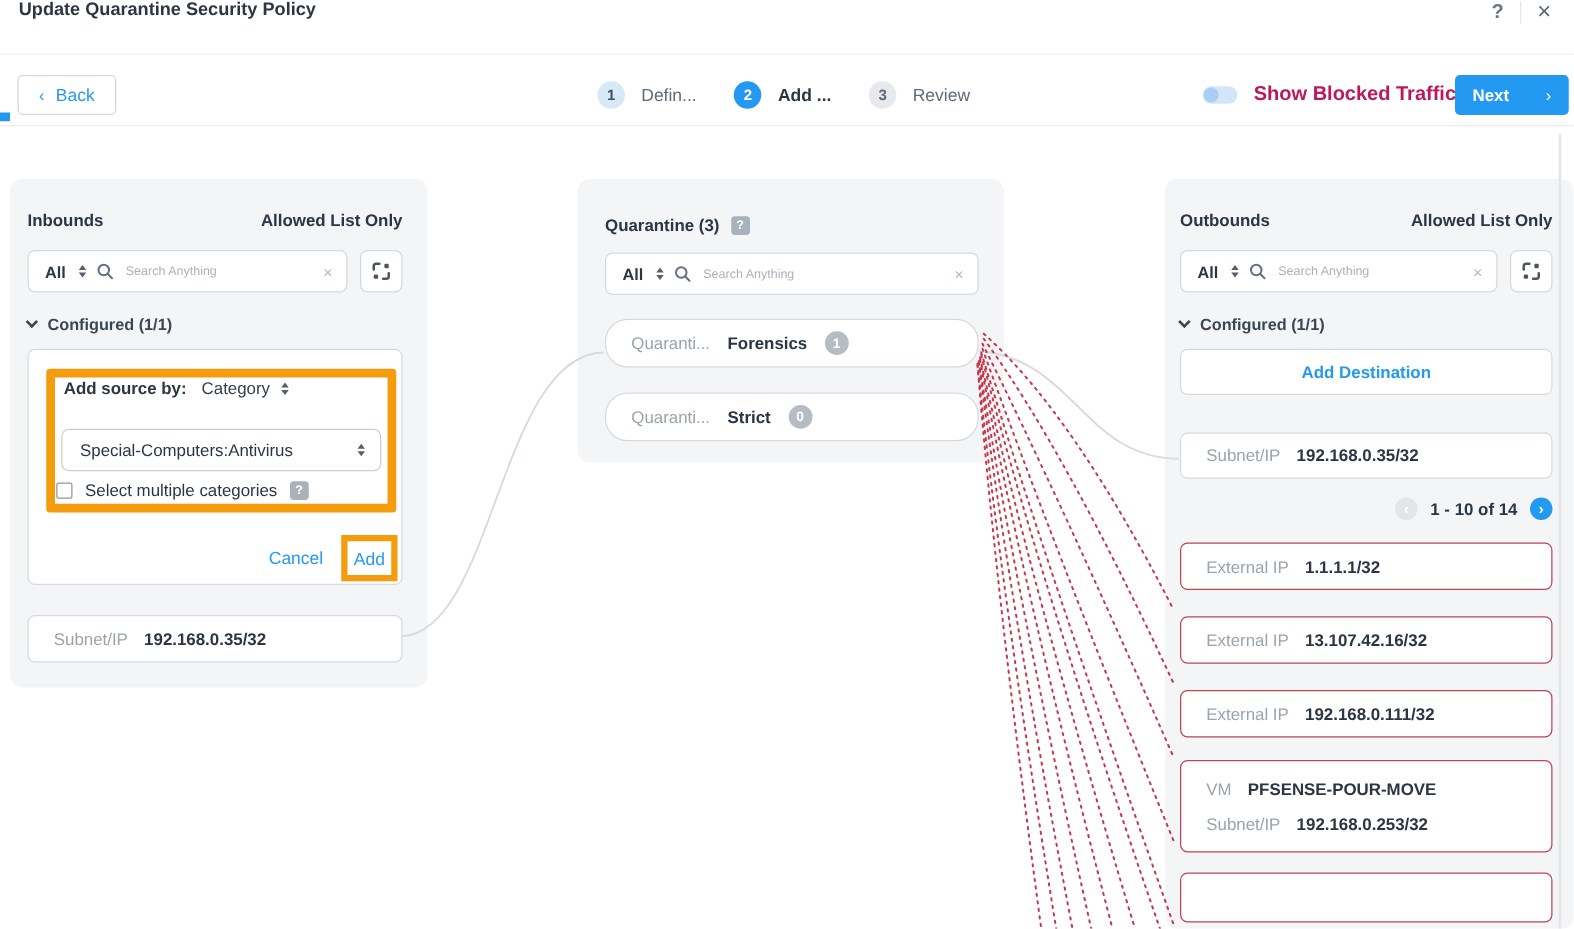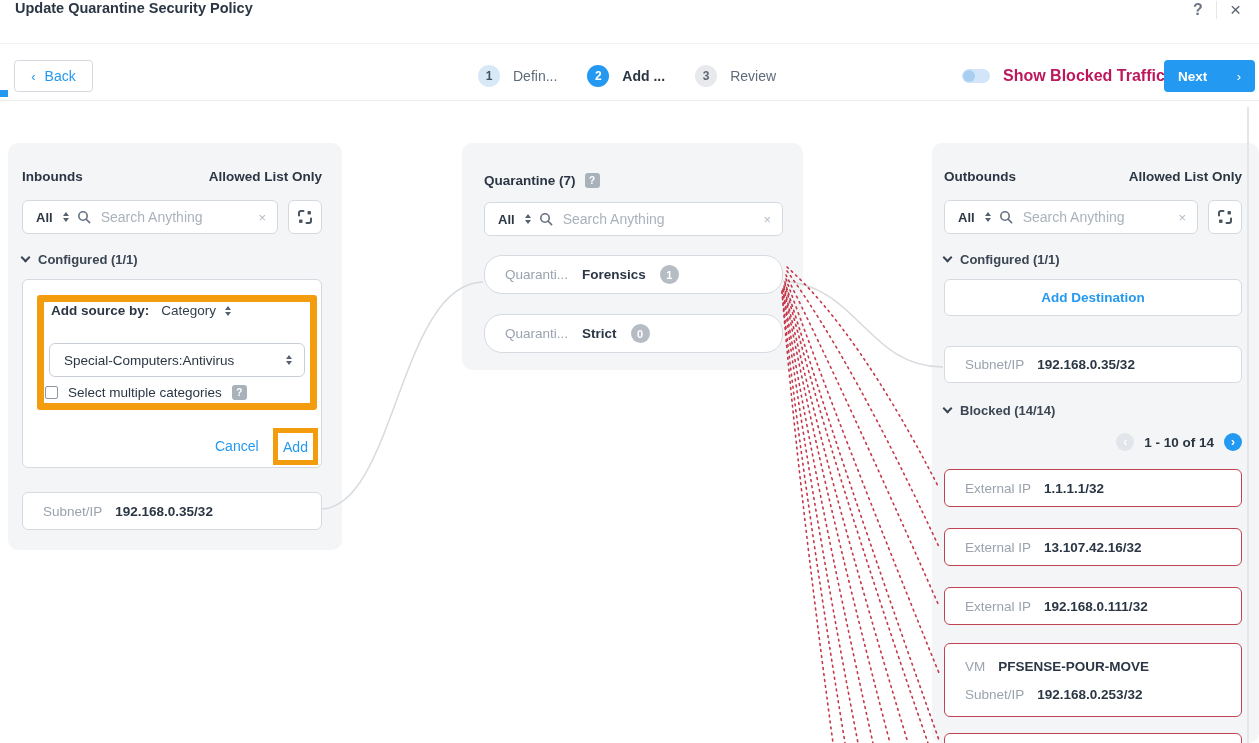--- a/index.html
+++ b/index.html
@@ -58,21 +58,21 @@
   .panel-mode  { font-size:13.5px; font-weight:bold; color:#2b3644; }
 
   .search-row { display:flex; gap:10px; margin-top:16px; }
   .searchbox { flex:1; height:34px; background:#fff; border:1px solid #d4d9df; border-radius:6px;
     display:flex; align-items:center; padding:0 11px 0 13px; gap:8px; min-width:0; }
   .all-label { font-size:13px; font-weight:bold; color:#2b3644; }
   .sort-arrows { display:inline-flex; flex-direction:column; gap:2px; margin-left:2px; }
   .sort-arrows i { display:block; width:0; height:0; border-left:3.5px solid transparent; border-right:3.5px solid transparent; }
   .sort-arrows .up   { border-bottom:4.5px solid #55606e; }
   .sort-arrows .down { border-top:4.5px solid #55606e; }
-  .search-input { flex:1; border:none; outline:none; font-size:14px; color:#33404e;
+  .search-input { flex:1; border:none; outline:none; font-size:10px; color:#33404e;
     background:transparent; min-width:0; font-family:"Liberation Sans", sans-serif; }
   .search-input::placeholder { color:#aab2bc; }
   .clear-x { color:#b4bbc4; font-size:13px; cursor:pointer; }
   .icon-btn { width:34px; height:34px; flex:0 0 34px; background:#fff; border:1px solid #d4d9df;
     border-radius:6px; display:flex; align-items:center; justify-content:center; cursor:pointer; }
 
   .section-label { display:flex; align-items:center; gap:9px; margin-top:18px;
     font-size:13px; font-weight:bold; color:#3a4654; cursor:pointer; }
   .chev { width:7px; height:7px; border-left:2px solid #3a4654; border-bottom:2px solid #3a4654;
     transform:rotate(-45deg); margin-top:-4px; }
@@ -249,21 +249,21 @@
 
     <div class="white-card item-card">
       <span class="item-label">Subnet/IP</span>
       <span class="item-value">192.168.0.35/32</span>
     </div>
   </div>
 
   <div class="panel" id="panel-quarantine">
     <div class="panel-head" style="margin-top:14px">
       <span class="panel-title">
-        <span>Quarantine (7)</span>
+        <span>Quarantine (3)</span>
         <span class="help-badge">?</span>
       </span>
     </div>
 
     <div class="search-row" style="margin-top:14px">
       <div class="searchbox">
         <span class="all-label">All</span>
         <span class="sort-arrows">
             <i class="up"></i>
             <i class="down"></i>
@@ -326,24 +326,20 @@
 
     <div class="white-card add-dest">
       <span>Add Destination</span>
     </div>
 
     <div class="white-card item-card out-subnet" style="margin-top:30px">
       <span class="item-label">Subnet/IP</span>
       <span class="item-value">192.168.0.35/32</span>
     </div>
 
-    <div class="section-label" style="margin-top:20px">
-      <span class="chev"></span>
-      <span>Blocked (14/14)</span>
-    </div>
 
     <div class="pagination">
       <span class="page-circle page-prev">‹</span>
       <span>1 - 10 of 14</span>
       <span class="page-circle page-next">›</span>
     </div>
 
     <div class="blocked-card b1">
       <div class="blocked-row">
         <span class="item-label">External IP</span>

